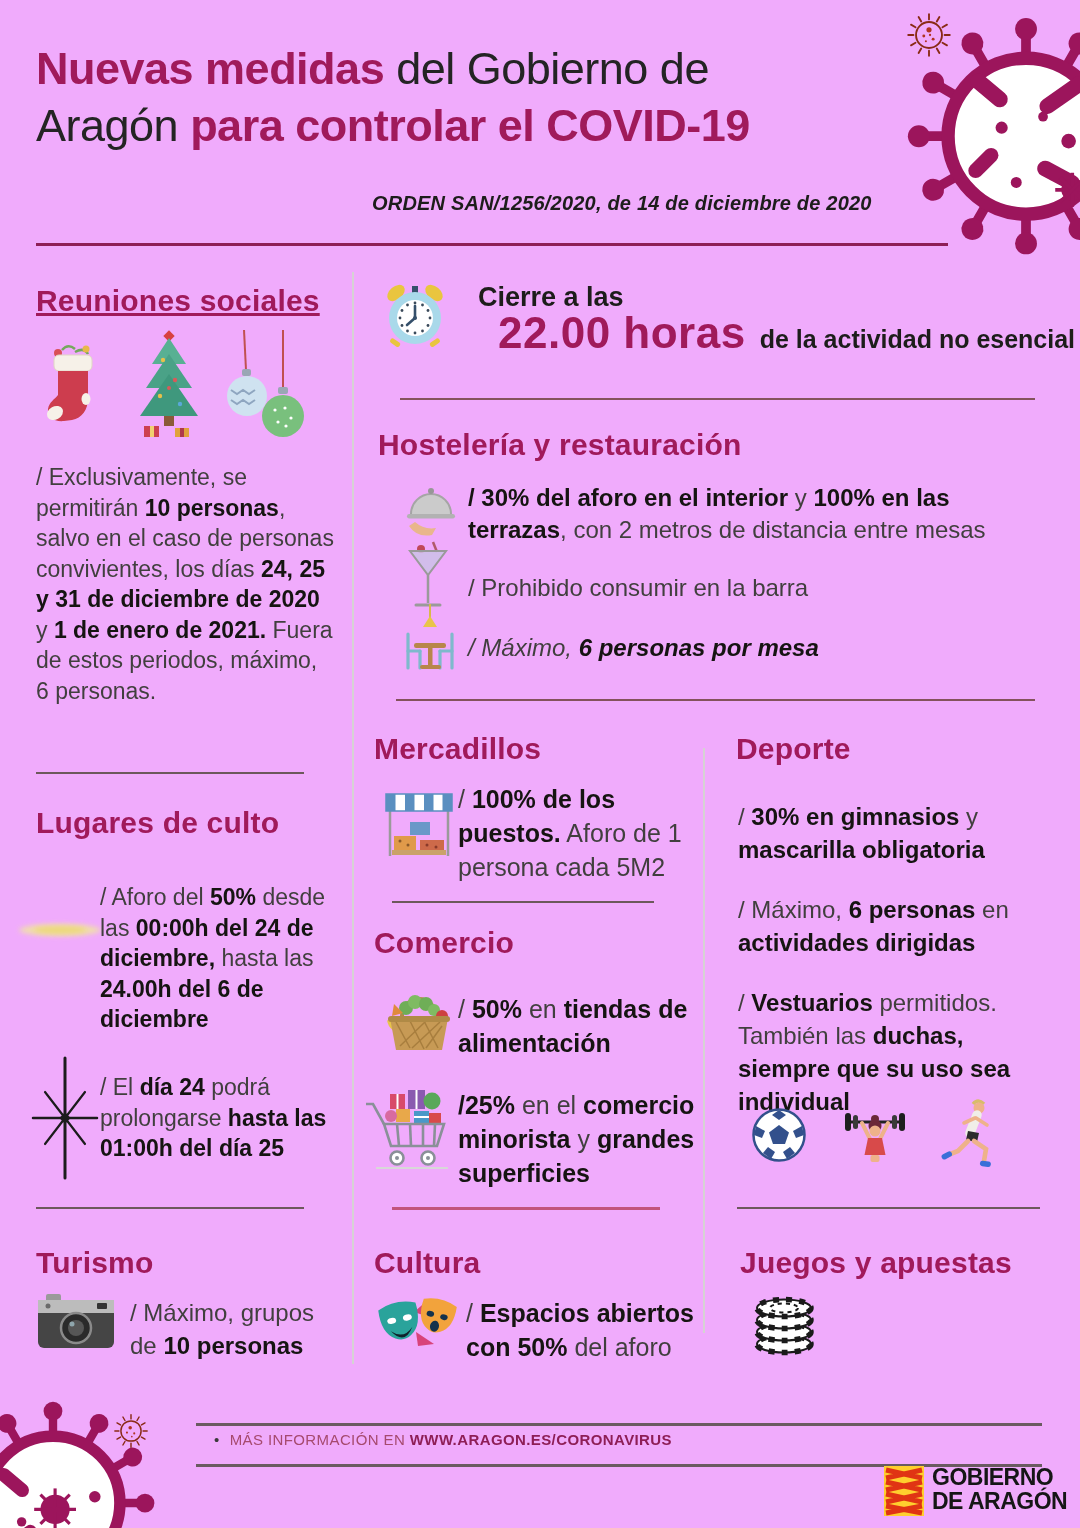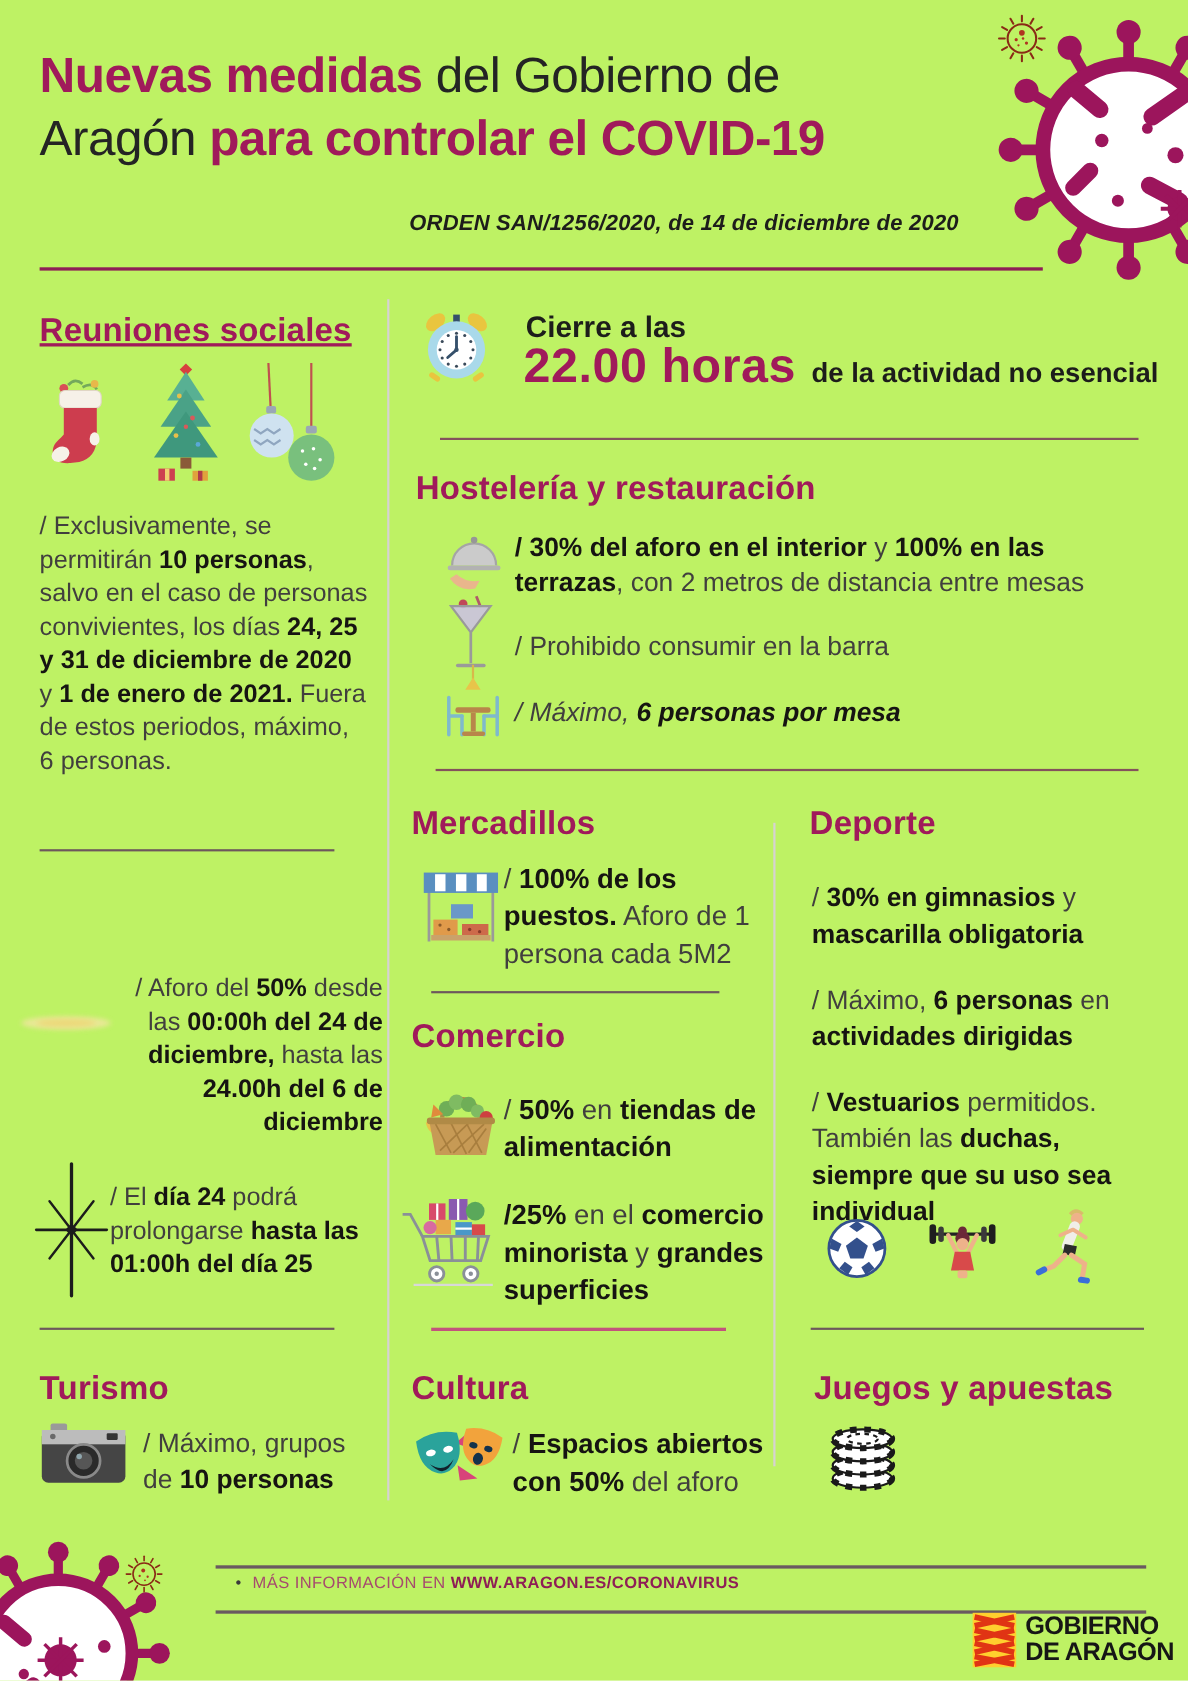--- a/index.html
+++ b/index.html
@@ -1,34 +1,34 @@
 <!DOCTYPE html>
 <html><head>
 <meta charset="utf-8">
 <style>
   html,body{margin:0;padding:0;background:#ffffff;}
-  .page{position:relative;width:1080px;height:1528px;background:#bef264;overflow:hidden;
+  .page{position:relative;width:1080px;height:1528px;background:#f0abfc;overflow:hidden;
         font-family:"Liberation Sans","DejaVu Sans",sans-serif;}
   .abs{position:absolute;}
   
   .h1{font-size:45px;line-height:57px;font-weight:400;color:#242424;letter-spacing:-0.5px;}
   .h1 .b{font-weight:700;}
   .maroon{color:#a01a5b !important;}
   .alert{font-size:40px;font-weight:400;color:#a01a5b;}
   .alert sup{font-size:22px;}
   .order{font-size:20px;font-style:italic;font-weight:700;color:#1d1d1b;letter-spacing:0.2px;}
   .sec-title{font-weight:700;font-size:30px;color:#a01a5b;letter-spacing:0.2px;}
   .item{font-size:24px;line-height:32px;color:#413f3e;}
   .item .b{font-weight:700;color:#161412;}
   .fs23{font-size:23px;line-height:30.5px;}
   .fs25{font-size:25px;line-height:34px;}
   .lh33{line-height:33px;}
   .cierre1{font-size:27px;font-weight:700;color:#1d1d1b;}
   .cierre2{display:flex;align-items:baseline;}
-  .cierre-time{font-size:44px;font-weight:700;color:#a01a5b;letter-spacing:0.5px;}
+  .cierre-time{font-size:44px;font-weight:700;color:#a01a5b;letter-spacing:0.5px;margin-left:22px;}
   .cierre-suffix{font-size:25px;font-weight:700;color:#1d1d1b;margin-left:14px;}
   
   .hline{position:absolute;background:#6d585c;height:2px;}
   .header-line{background:#8e1e56;height:3px;}
   .mid-line{background:#84525c;}
   .pink-line{background:#c2547c;height:2.5px;}
   .footer-line{background:#6a5a60;height:2.5px;}
   .vline{position:absolute;width:2px;background:#d6d2d3;}
   
   .finfo{font-size:15px;letter-spacing:0.4px;color:#a64a6e;}
@@ -229,34 +229,35 @@
       <circle cx="69" cy="88" r="1.6" fill="#fff"></circle>
         <circle cx="56" cy="92" r="1.6" fill="#fff"></circle>
         <circle cx="64" cy="96" r="1.6" fill="#fff"></circle>
     </svg>
   </div>
 
   <div class="abs item fs23" style="left:36px;top:462px;width:300px;"><span class="">/ Exclusivamente, se permitirán </span><span class="b ">10 personas</span><span class="">, salvo en el caso de personas convivientes, los días </span><span class="b ">24, 25 y 31 de diciembre de 2020</span><span class=""> y </span><span class="b ">1 de enero de 2021.</span><span class=""> Fuera de estos periodos, máximo, 6 personas.</span></div>
 
   <div class="abs hline" style="left:36px;top:772px;width:268px;"></div>
 
+  <div class="abs sec-title" style="left:36px;top:806px;">Lugares de culto</div>
 
   <div class="abs" style="left:14px;top:912px;">
     <svg width="92" height="36" viewBox="0 0 92 36">
       <defs>
           <filter id="bl" x="-30%" y="-80%" width="160%" height="260%">
             <feGaussianBlur stdDeviation="2.6"></feGaussianBlur>
           </filter>
         </defs>
       <ellipse cx="46" cy="18" rx="41" ry="6" fill="#f1e6a0" opacity="0.85" filter="url(#bl)"></ellipse>
       <ellipse cx="46" cy="18" rx="27" ry="3.5" fill="#ecd878" filter="url(#bl)"></ellipse>
     </svg>
   </div>
 
-  <div class="abs item fs23" style="left:100px;top:882px;width:248px;text-align:right;"><span class="">/ Aforo del </span><span class="b ">50%</span><span class="">  desde las </span><span class="b ">00:00h del 24 de diciembre,</span><span class=""> hasta las </span><span class="b ">24.00h del 6 de diciembre</span></div>
+  <div class="abs item fs23" style="left:100px;top:882px;width:248px;"><span class="">/ Aforo del </span><span class="b ">50%</span><span class="">  desde las </span><span class="b ">00:00h del 24 de diciembre,</span><span class=""> hasta las </span><span class="b ">24.00h del 6 de diciembre</span></div>
 
   <div class="abs" style="left:28px;top:1056px;">
     <svg width="74" height="124" viewBox="0 0 74 124">
       <g stroke="#1c1c1c" stroke-linecap="round">
         <line x1="37" y1="2" x2="37" y2="122" stroke-width="3"></line>
         <line x1="5" y1="62" x2="69" y2="62" stroke-width="2.5"></line>
         <line x1="17" y1="36" x2="57" y2="88" stroke-width="2.2"></line>
         <line x1="57" y1="36" x2="17" y2="88" stroke-width="2.2"></line>
       </g>
       <rect x="33" y="58" width="8" height="8" transform="rotate(45 37 62)" fill="#1c1c1c"></rect>

